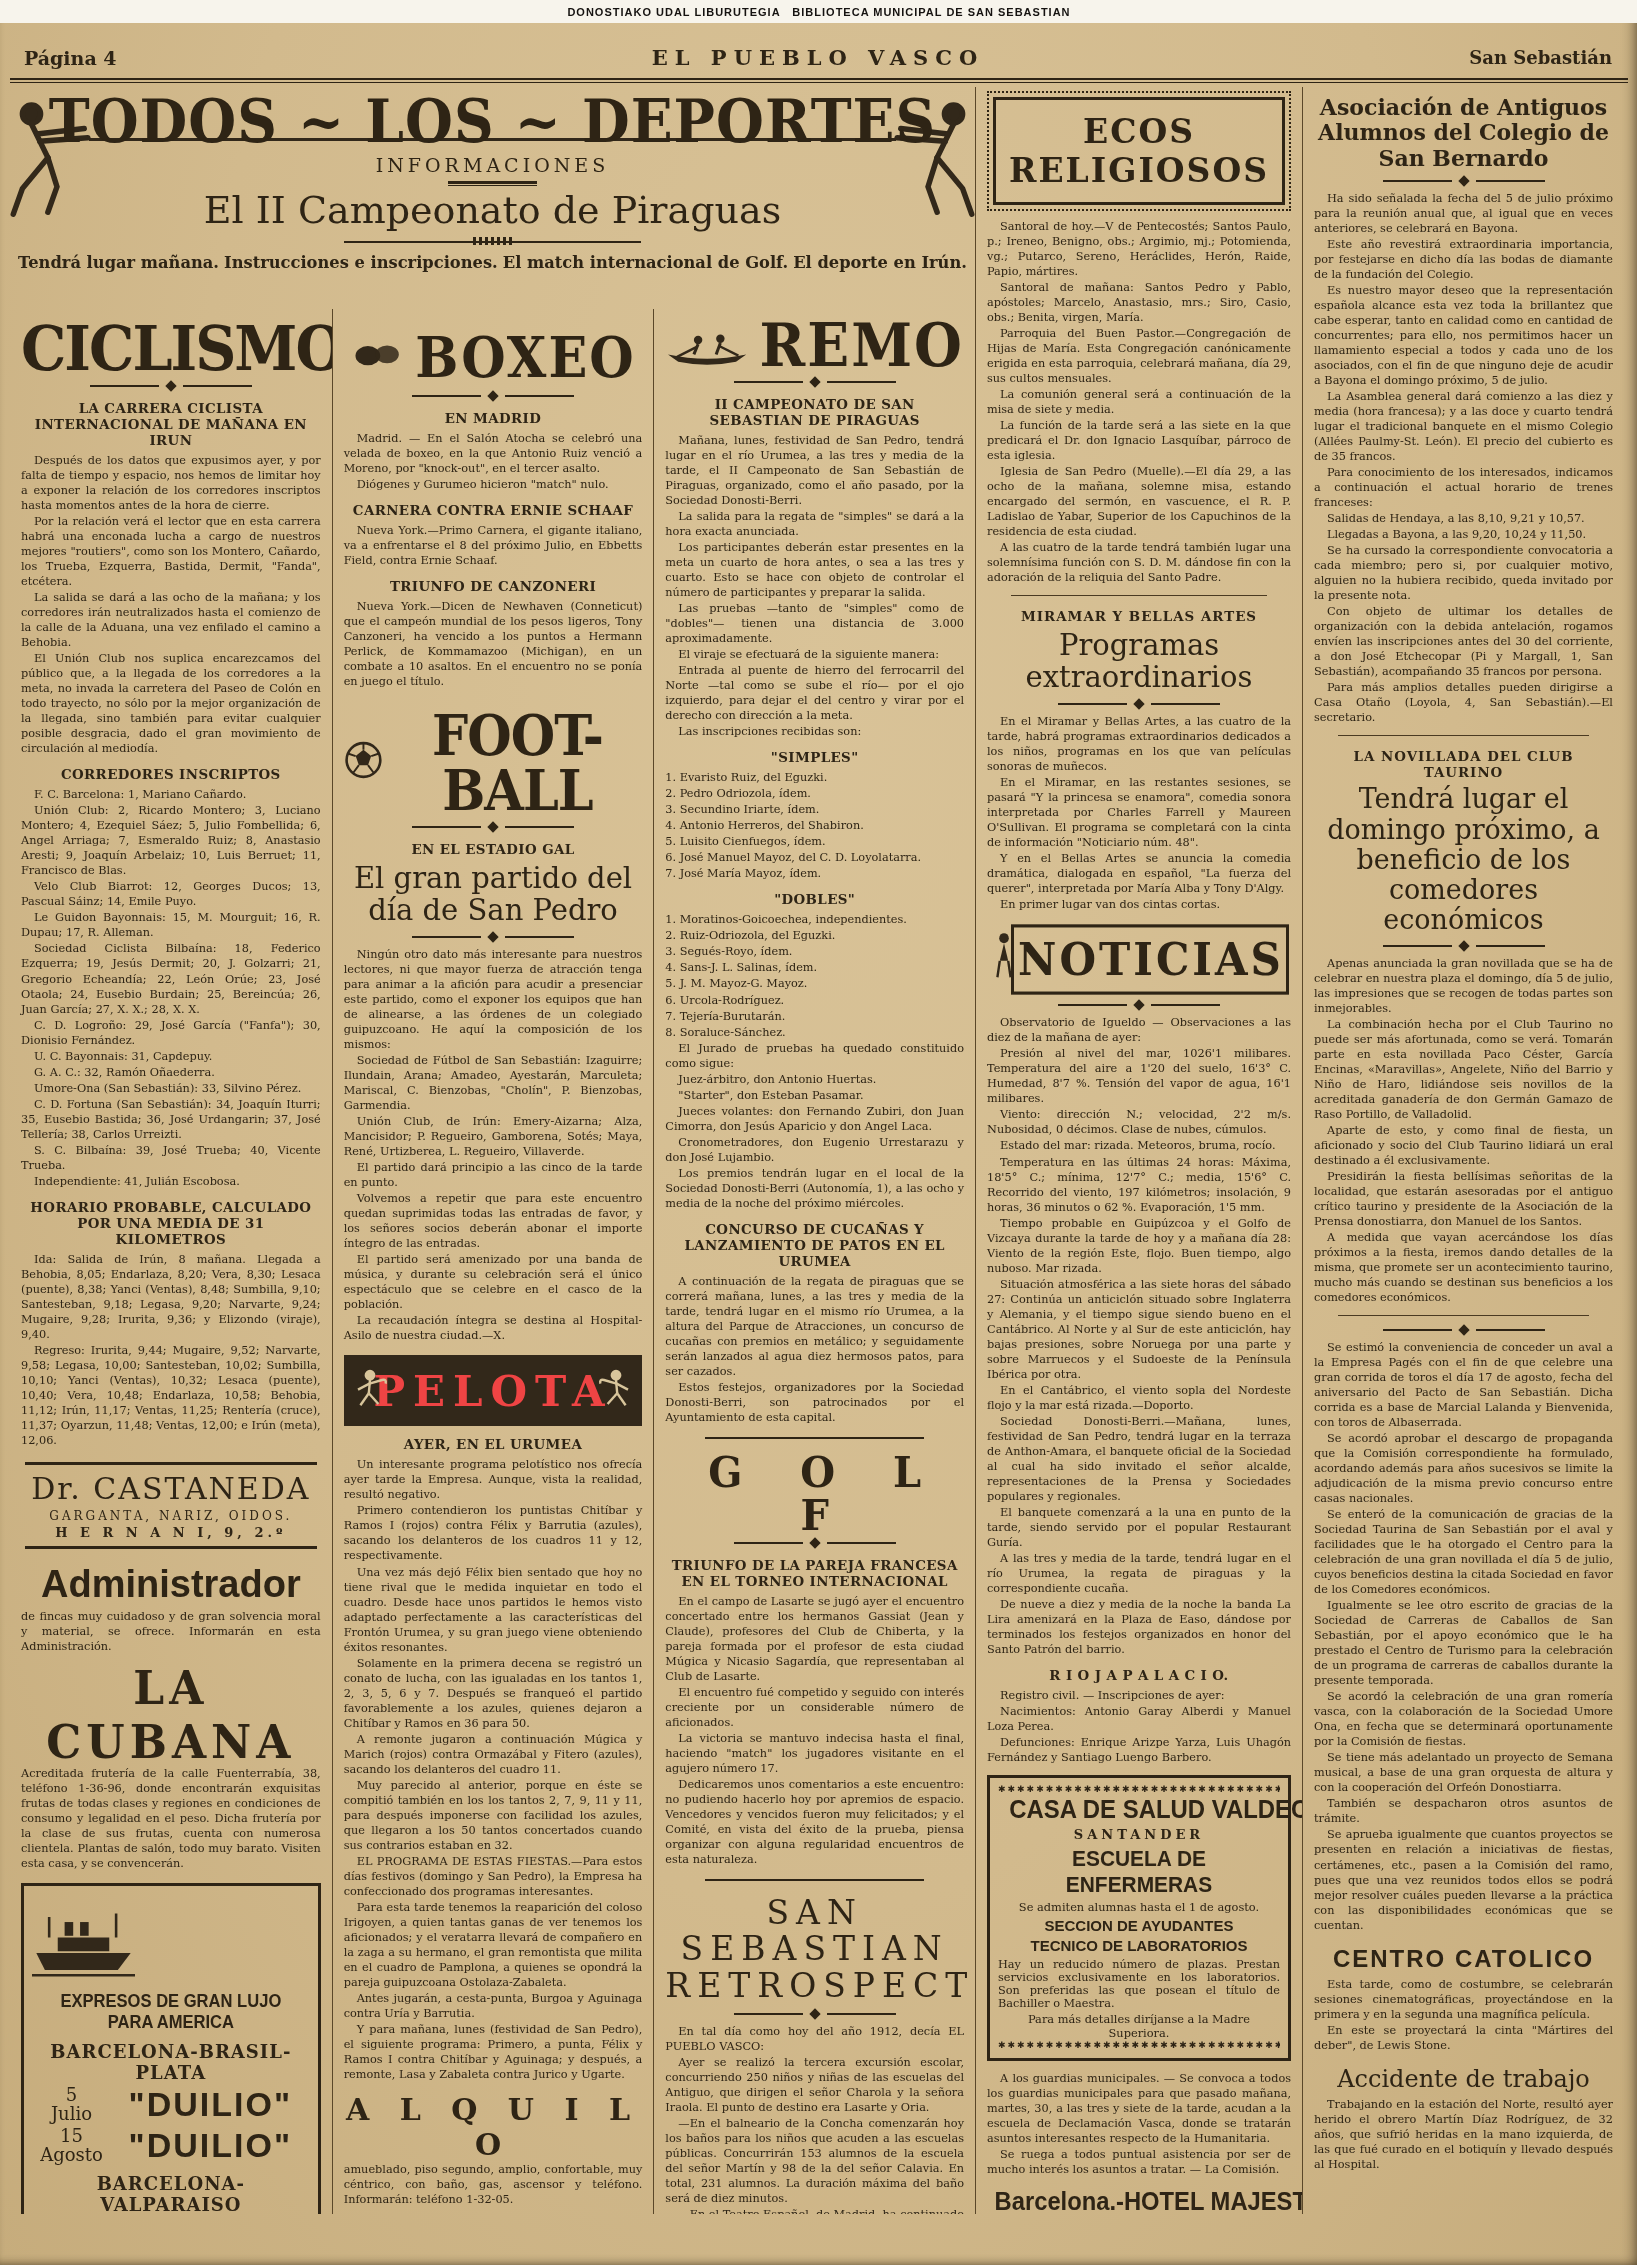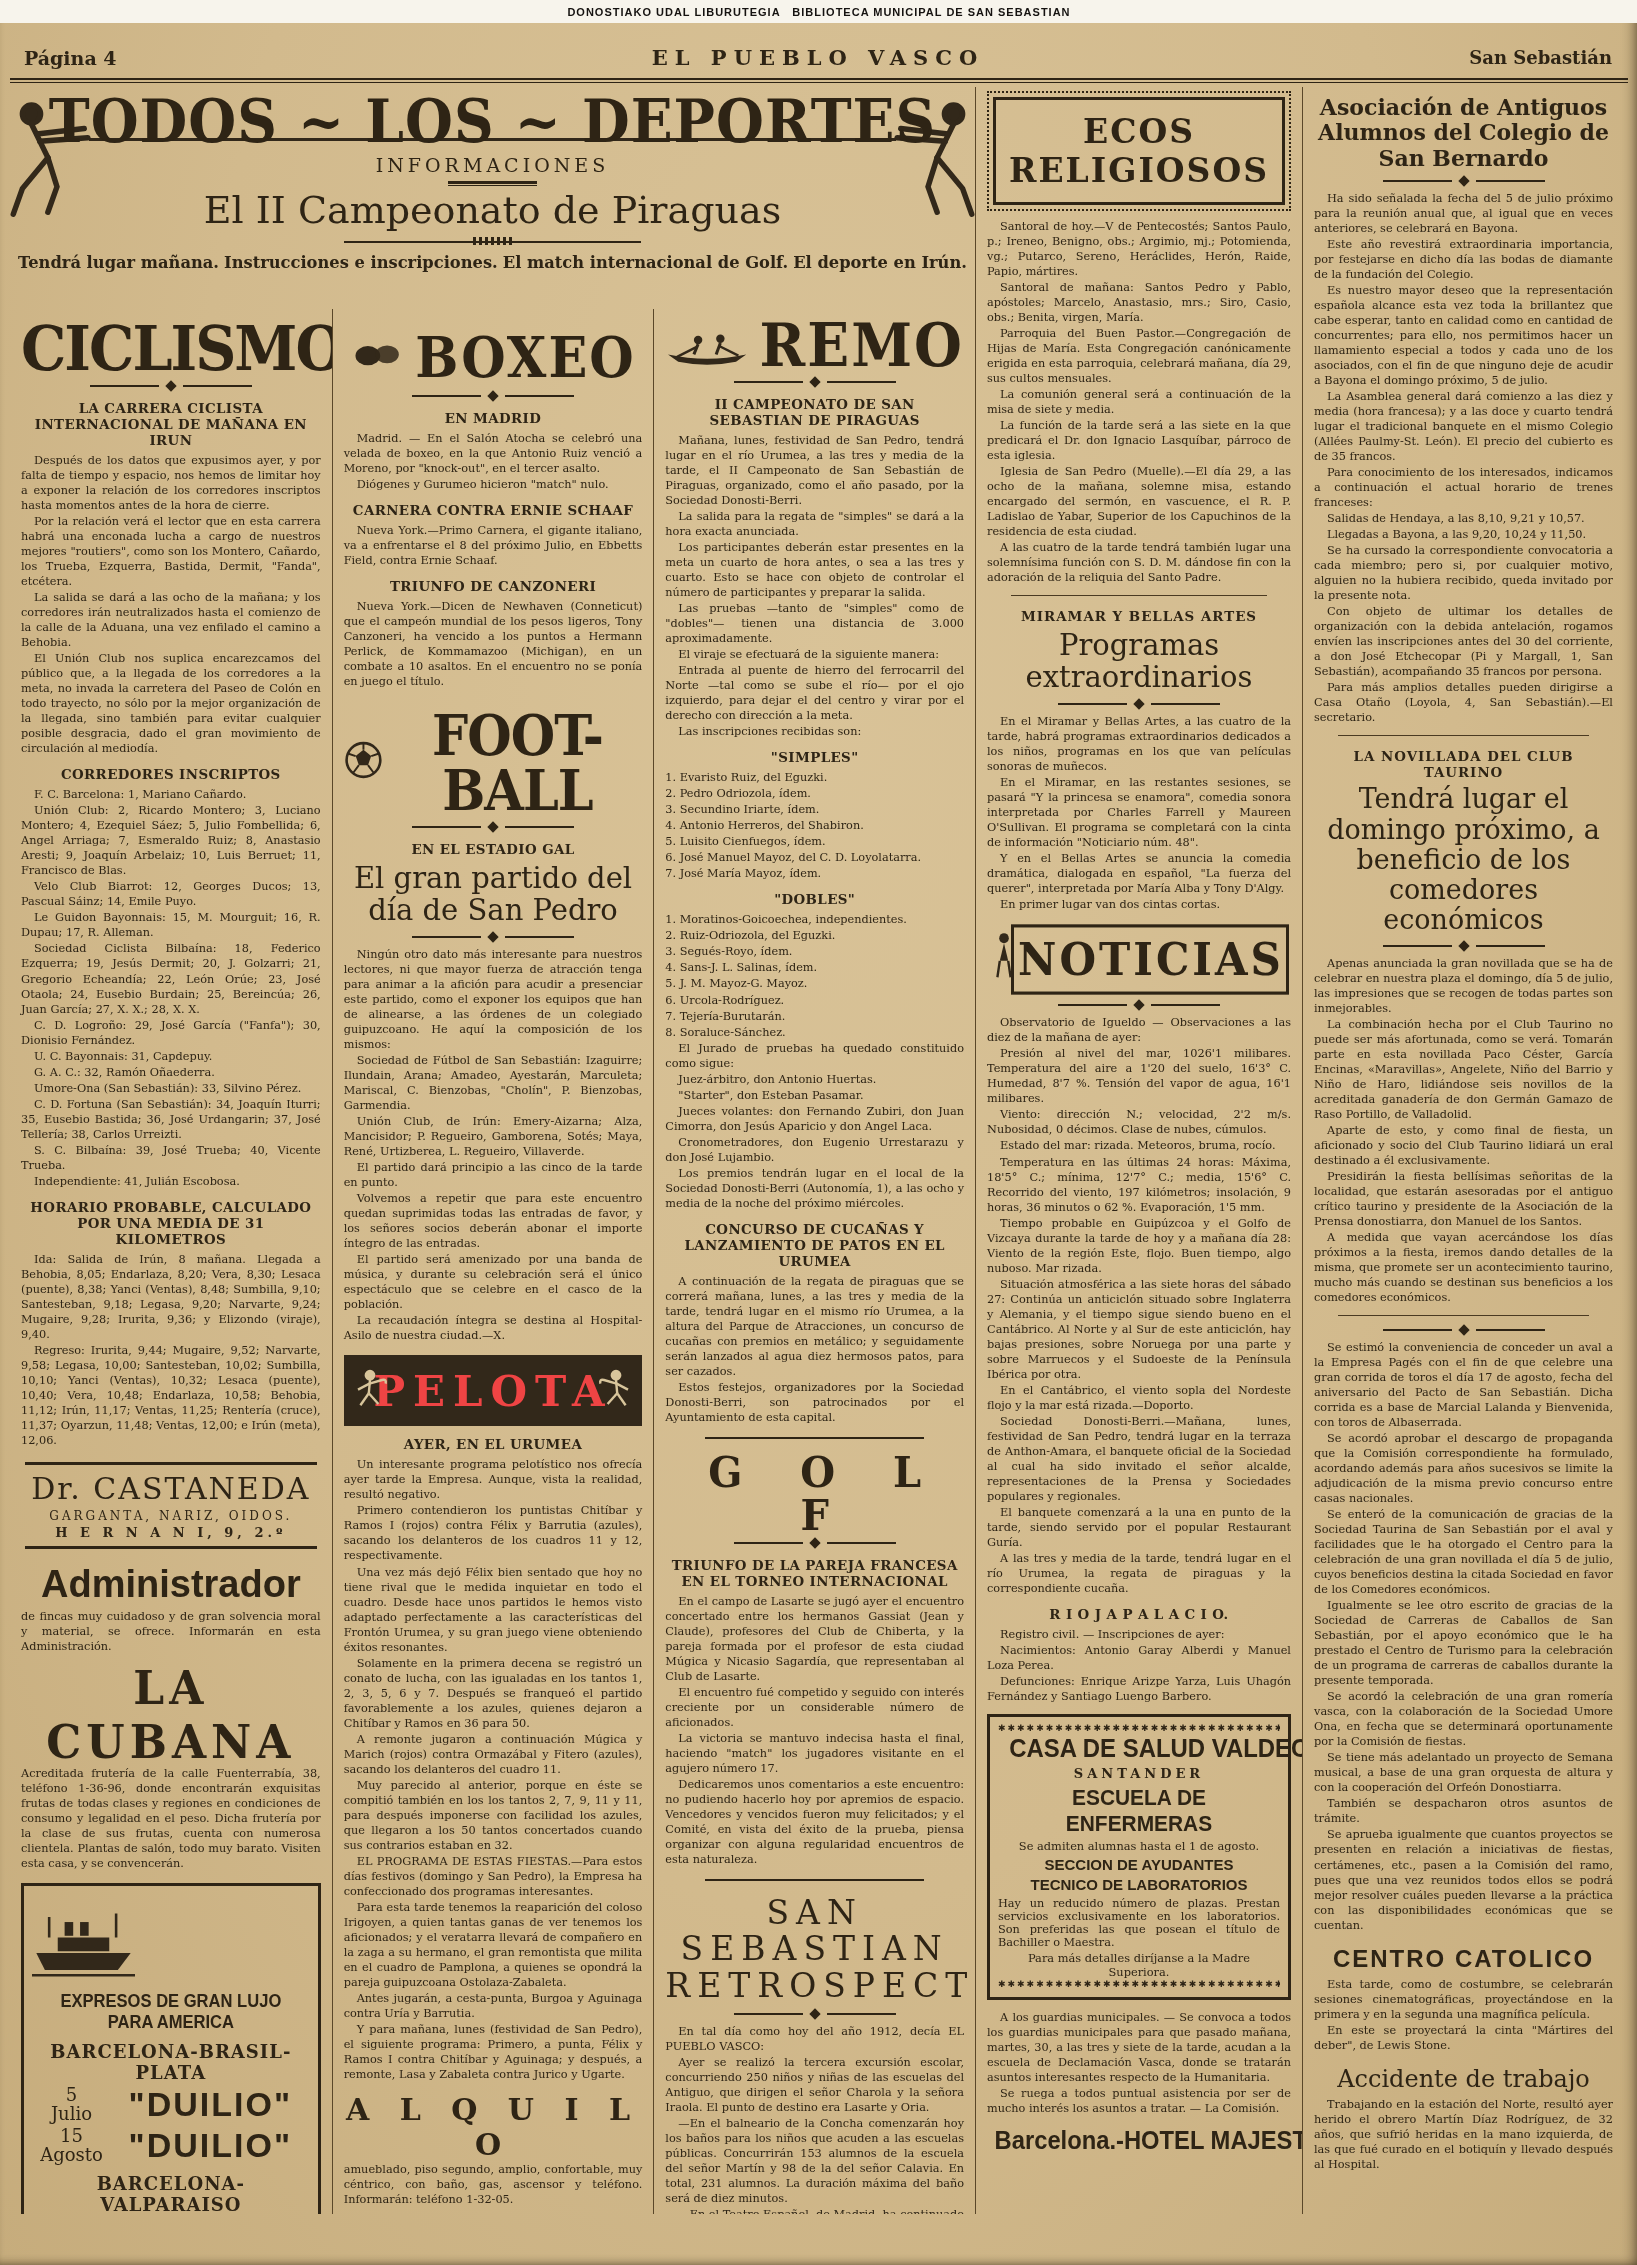--- a/index.html
+++ b/index.html
@@ -486,20 +486,21 @@
       <p>Presión al nivel del mar, 1026'1 milibares. Temperatura del aire a 1'20 del suelo, 16'3° C. Humedad, 8'7 %. Tensión del vapor de agua, 16'1 milibares.</p>
       <p>Viento: dirección N.; velocidad, 2'2 m/s. Nubosidad, 0 décimos. Clase de nubes, cúmulos.</p>
       <p>Estado del mar: rizada. Meteoros, bruma, rocío.</p>
       <p>Temperatura en las últimas 24 horas: Máxima, 18'5° C.; mínima, 12'7° C.; media, 15'6° C. Recorrido del viento, 197 kilómetros; insolación, 9 horas, 36 minutos o 62 %. Evaporación, 1'5 mm.</p>
       <p>Tiempo probable en Guipúzcoa y el Golfo de Vizcaya durante la tarde de hoy y a mañana día 28: Viento de la región Este, flojo. Buen tiempo, algo nuboso. Mar rizada.</p>
       <p>Situación atmosférica a las siete horas del sábado 27: Continúa un anticiclón situado sobre Inglaterra y Alemania, y el tiempo sigue siendo bueno en el Cantábrico. Al Norte y al Sur de este anticiclón, hay bajas presiones, sobre Noruega por una parte y sobre Marruecos y el Sudoeste de la Península Ibérica por otra.</p>
       <p>En el Cantábrico, el viento sopla del Nordeste flojo y la mar está rizada.—Doporto.</p>
       <p>Sociedad Donosti-Berri.—Mañana, lunes, festividad de San Pedro, tendrá lugar en la terraza de Anthon-Amara, el banquete oficial de la Sociedad al cual ha sido invitado el señor alcalde, representaciones de la Prensa y Sociedades populares y regionales.</p>
       <p>El banquete comenzará a la una en punto de la tarde, siendo servido por el popular Restaurant Guría.</p>
       <p>A las tres y media de la tarde, tendrá lugar en el río Urumea, la regata de piraguas y la correspondiente cucaña.</p>
+      <p>De nueve a diez y media de la noche la banda La Lira amenizará en la Plaza de Easo, dándose por terminados los festejos organizados en honor del Santo Patrón del barrio.</p>
       <div class="subhead">R I O J A   P A L A C I O.</div>
       <p>Registro civil. — Inscripciones de ayer:</p>
       <p>Nacimientos: Antonio Garay Alberdi y Manuel Loza Perea.</p>
       <p>Defunciones: Enrique Arizpe Yarza, Luis Uhagón Fernández y Santiago Luengo Barbero.</p>
     </div>
     <div class="valbox">
       <div class="valorn">✱✱✱✱✱✱✱✱✱✱✱✱✱✱✱✱✱✱✱✱✱✱✱✱✱✱✱✱✱✱✱✱✱✱✱</div>
       <div class="t">CASA DE SALUD VALDECILLA</div>
       <div class="s">SANTANDER</div>
       <div class="e">ESCUELA DE ENFERMERAS</div>

